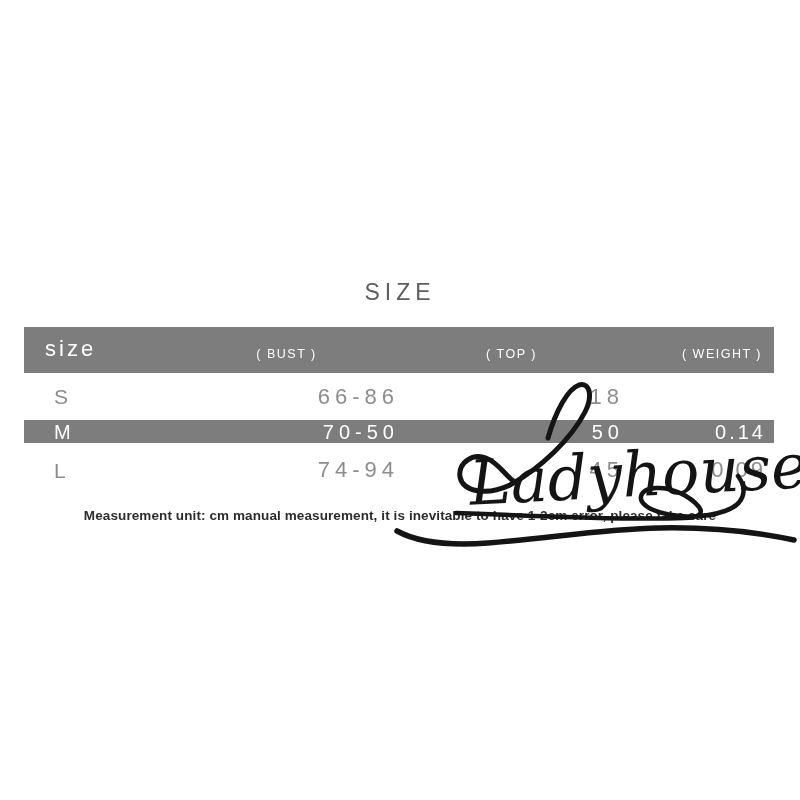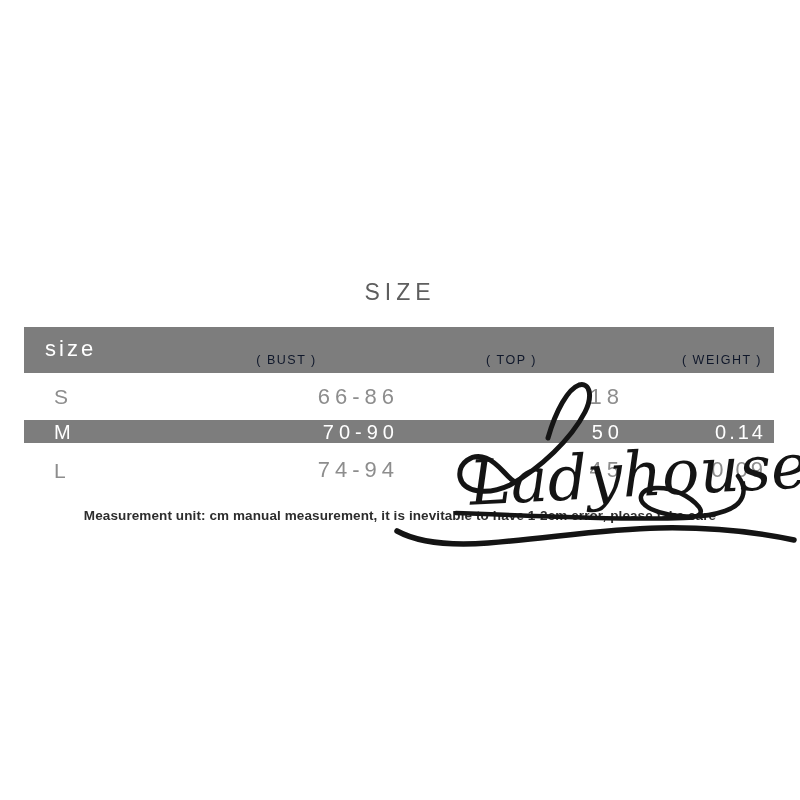--- a/index.html
+++ b/index.html
@@ -20,22 +20,22 @@
   .hdr{
     position:absolute;left:24px;top:327px;width:750px;height:46px;
     display:flex;align-items:flex-end;box-sizing:border-box;
   }
   .hdr .c1{
     width:150px;box-sizing:border-box;
     padding:0 0 13px 21px;
     font-size:22px;letter-spacing:3px;color:#ffffff;line-height:1;
   }
   .hdr .ch{
-    font-size:12.5px;letter-spacing:1.5px;color:#0f172a;line-height:1;
-    box-sizing:border-box;padding-bottom:7px;
+    font-size:12.5px;letter-spacing:1.5px;color:#ffffff;line-height:1;
+    box-sizing:border-box;padding-bottom:13px;
   }
   .hdr .c2,.hdr .c3{width:225px;text-align:center;}
   .hdr .c4{width:150px;text-align:right;padding-right:12px;}
   .row{
     position:absolute;left:24px;width:750px;
     display:flex;align-items:center;box-sizing:border-box;
     color:#8d8d8d;
   }
   .row .c1{
     width:150px;box-sizing:border-box;padding-left:30px;
@@ -81,21 +81,21 @@
   </div>
 
   <div class="row row-s">
     <div class="c1">S</div>
     <div class="c2 cv">66-86</div>
     <div class="c3 cv">18</div>
   </div>
 
   <div class="row row-m band">
     <div class="c1">M</div>
-    <div class="c2 cv">70-90</div>
+    <div class="c2 cv">70-50</div>
     <div class="c3 cv">50</div>
     <div class="c4 cv">0.14</div>
   </div>
 
   <div class="row row-l">
     <div class="c1">L</div>
     <div class="c2 cv">74-94</div>
     <div class="c3 cv">45</div>
     <div class="c4 cv">0.09</div>
   </div>

